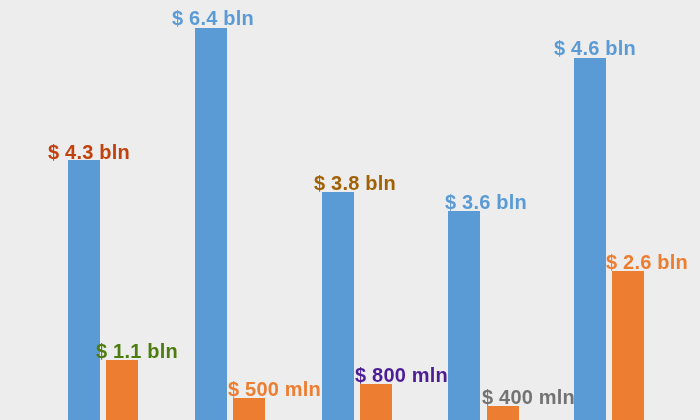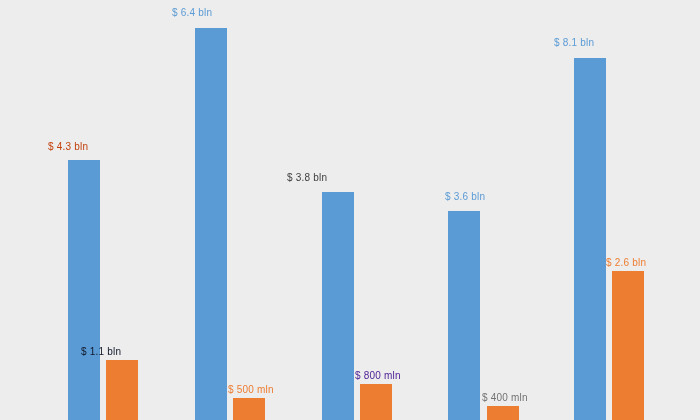--- a/index.html
+++ b/index.html
@@ -27,61 +27,60 @@
   }
   .bar-primary {
     background: #5b9bd5;
   }
   .bar-secondary {
     background: #ed7d31;
   }
   .bar-label {
     position: absolute;
     white-space: nowrap;
-    font-size: 10px;
-    font-weight: normal;
+    font-size: 20px;
+    font-weight: bold;
     letter-spacing: 0.2px;
     line-height: 1;
   }
   .label-primary {
     color: #5b9bd5;
   }
   .label-secondary {
     color: #ed7d31;
-    margin-top: 6px;
   }
 </style>
 </head>
 <body>
 
 <div id="chart-root">
 
   <div class="bar bar-primary" style="left: 68px; width: 32px; height: 260px; background: rgb(91, 155, 213);"></div>
   <div class="bar-label label-primary" style="left: 48px; top: 142px; color: #c2410c;">$ 4.3 bln</div>
 
   <div class="bar bar-secondary" style="left: 106px; width: 32px; height: 60px; background: rgb(237, 125, 49);"></div>
-  <div class="bar-label label-secondary" style="left: 81px; top: 341px; color: #0f172a;">$ 1.1 bln</div>
+  <div class="bar-label label-secondary" style="left: 96px; top: 341px; color: #4d7c0f;">$ 1.1 bln</div>
 
   <div class="bar bar-primary" style="left: 195px; width: 32px; height: 392px; background: rgb(91, 155, 213);"></div>
   <div class="bar-label label-primary" style="left: 172px; top: 8px; color: rgb(91, 155, 213);">$ 6.4 bln</div>
 
   <div class="bar bar-secondary" style="left: 233px; width: 32px; height: 22px; background: rgb(237, 125, 49);"></div>
   <div class="bar-label label-secondary" style="left: 228px; top: 379px; color: rgb(237, 125, 49);">$ 500 mln</div>
 
   <div class="bar bar-primary" style="left: 322px; width: 32px; height: 228px; background: rgb(91, 155, 213);"></div>
-  <div class="bar-label label-primary" style="left: 287px; top: 173px; color: #404040;">$ 3.8 bln</div>
+  <div class="bar-label label-primary" style="left: 314px; top: 173px; color: #a16207;">$ 3.8 bln</div>
 
   <div class="bar bar-secondary" style="left: 360px; width: 32px; height: 36px; background: rgb(237, 125, 49);"></div>
   <div class="bar-label label-secondary" style="left: 355px; top: 365px; color: #4c1d95;">$ 800 mln</div>
 
   <div class="bar bar-primary" style="left: 448px; width: 32px; height: 209px; background: rgb(91, 155, 213);"></div>
   <div class="bar-label label-primary" style="left: 429px; top: 192px; color: rgb(91, 155, 213); margin-left: 16px;">$ 3.6 bln</div>
 
   <div class="bar bar-secondary" style="left: 487px; width: 32px; height: 14px; background: rgb(237, 125, 49);"></div>
   <div class="bar-label label-secondary" style="left: 482px; top: 387px; color: #737373;">$ 400 mln</div>
 
   <div class="bar bar-primary" style="left: 574px; width: 32px; height: 362px; background: rgb(91, 155, 213);"></div>
-  <div class="bar-label label-primary" style="left: 554px; top: 38px; color: rgb(91, 155, 213);">$ 8.1 bln</div>
+  <div class="bar-label label-primary" style="left: 554px; top: 38px; color: rgb(91, 155, 213);">$ 4.6 bln</div>
 
   <div class="bar bar-secondary" style="left: 612px; width: 32px; height: 149px; background: rgb(237, 125, 49);"></div>
   <div class="bar-label label-secondary" style="left: 606px; top: 252px; color: rgb(237, 125, 49);">$ 2.6 bln</div>
 
 </div>
 
 </body></html>

